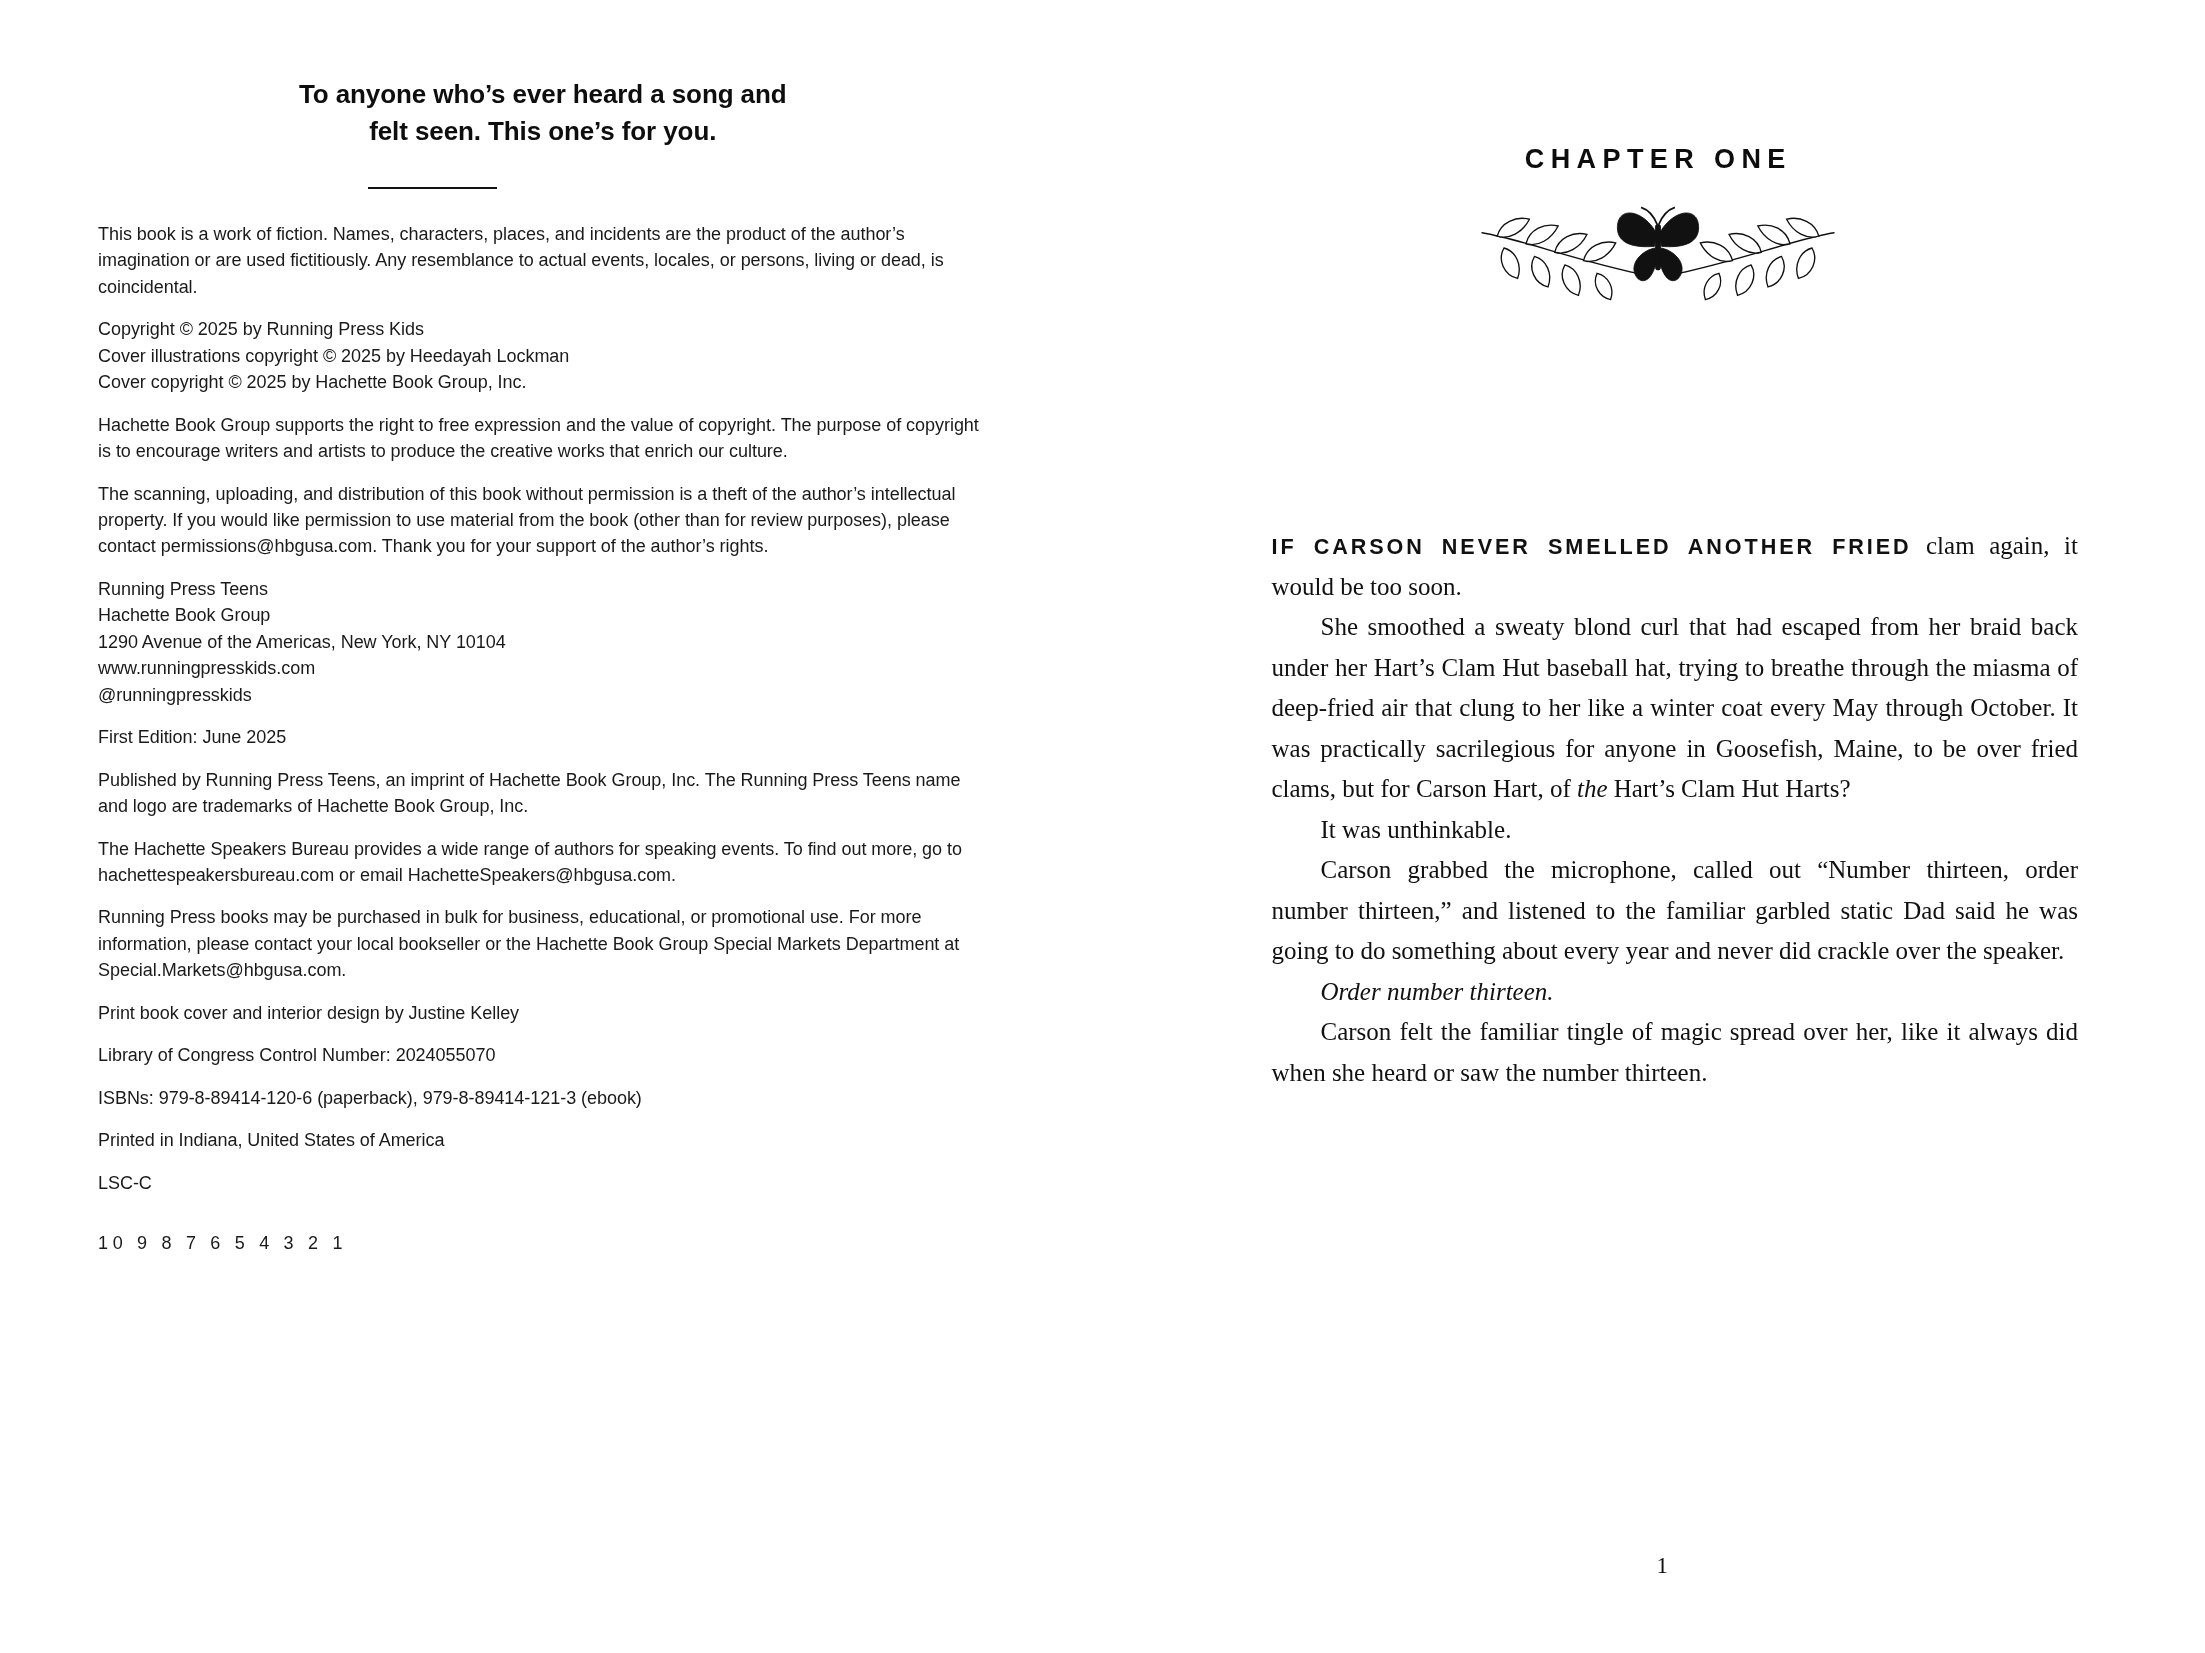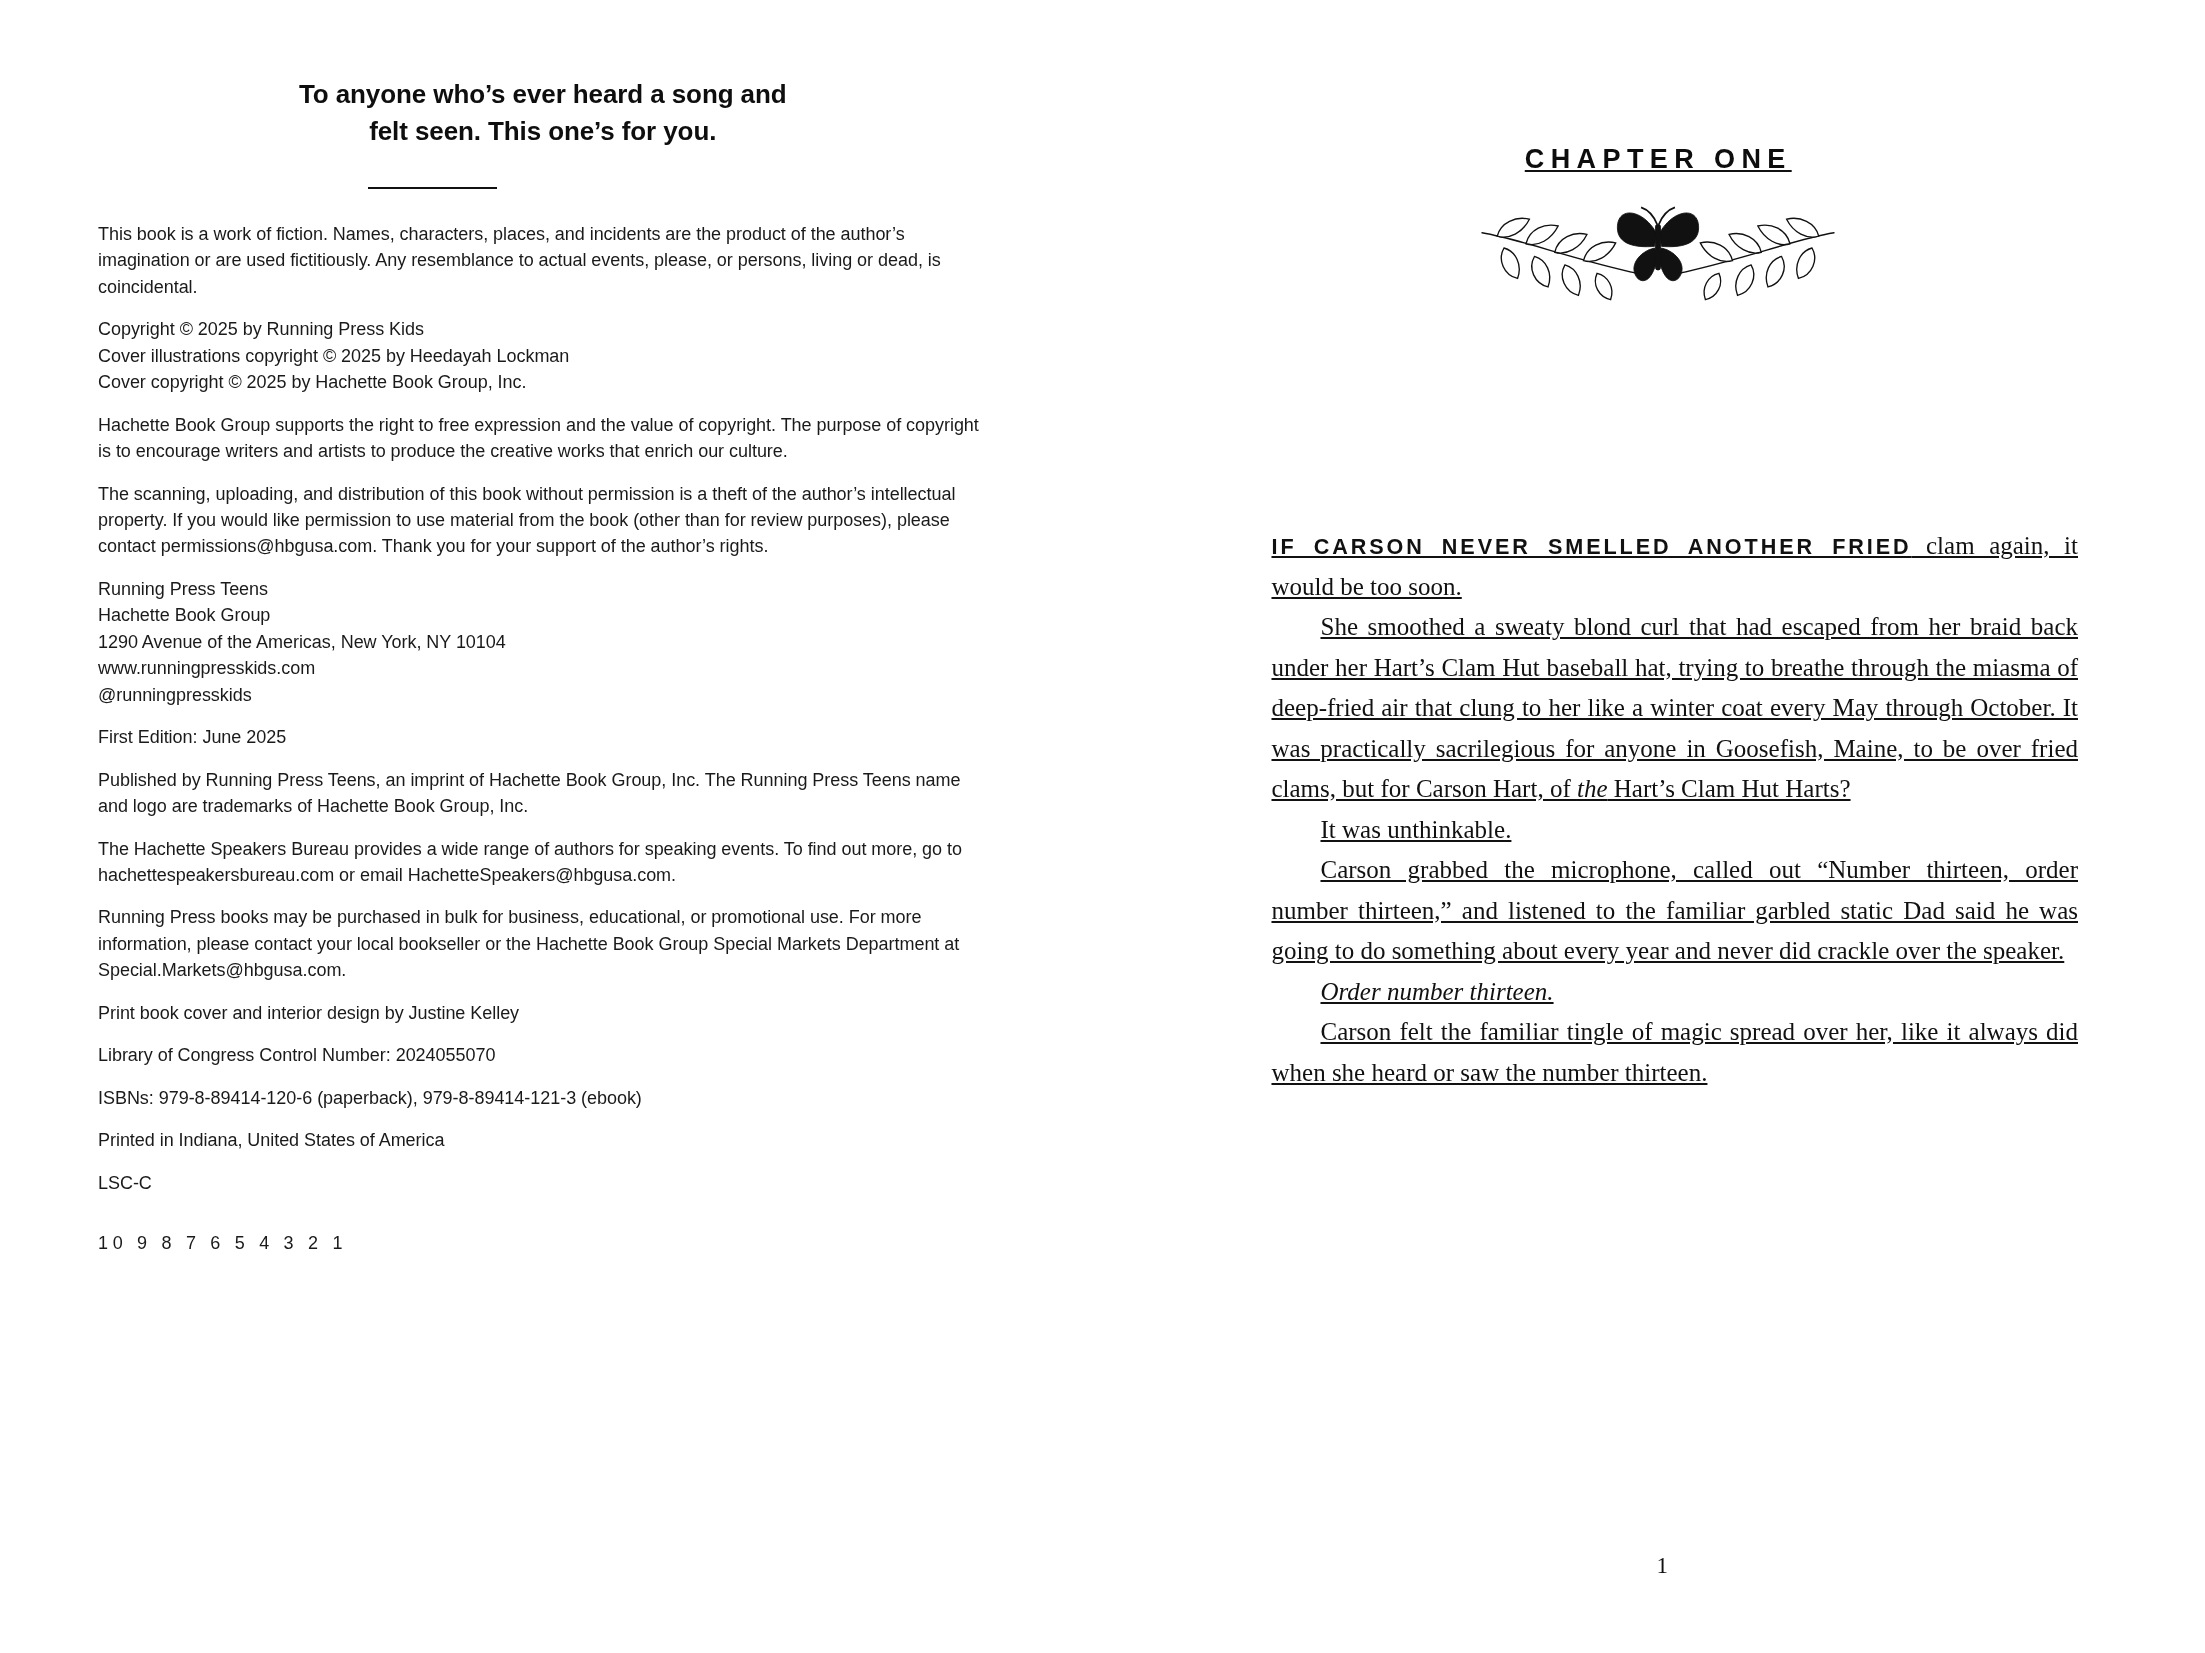--- a/index.html
+++ b/index.html
@@ -25,21 +25,20 @@
     box-sizing: border-box;
     height: 1654px;
   }
   .page-left {
     width: 1103px;
     padding: 51px 115px 0 98px;
   }
   .page-right {
     width: 1103px;
     padding: 51px 127px 8px 136px;
-    text-decoration: underline;
   }
 
   
   .dedication {
     text-align: center;
     font-family: "Liberation Sans", sans-serif;
     font-size: 26px;
     font-weight: 600;
     line-height: 1.42;
     color: #0e0e0e;
@@ -145,21 +144,21 @@
     <div class="dedication">
       <span class="line">To anyone who’s ever heard a song and</span>
       <span class="line">felt seen. This one’s for you.</span>
     </div>
 
     <div class="rule-wrap">
       <div class="rule"></div>
     </div>
 
     <div class="copy-block">
-      <p>This book is a work of fiction. Names, characters, places, and incidents are the product of the author’s imagination or are used fictitiously. Any resemblance to actual events, please, or persons, living or dead, is coincidental.</p>
+      <p>This book is a work of fiction. Names, characters, places, and incidents are the product of the author’s imagination or are used fictitiously. Any resemblance to actual events, locales, or persons, living or dead, is coincidental.</p>
 
       <p class="tight">
         <span>Copyright © 2025 by Running Press Kids</span><br>
         <span>Cover illustrations copyright © 2025 by Heedayah Lockman</span><br>
         <span>Cover copyright © 2025 by Hachette Book Group, Inc.</span>
       </p>
 
       <p>Hachette Book Group supports the right to free expression and the value of copyright. The purpose of copyright is to encourage writers and artists to produce the creative works that enrich our culture.</p>
       <p>The scanning, uploading, and distribution of this book without permission is a theft of the author’s intellectual property. If you would like permission to use material from the book (other than for review purposes), please contact permissions@hbgusa.com. Thank you for your support of the author’s rights.</p>
 

